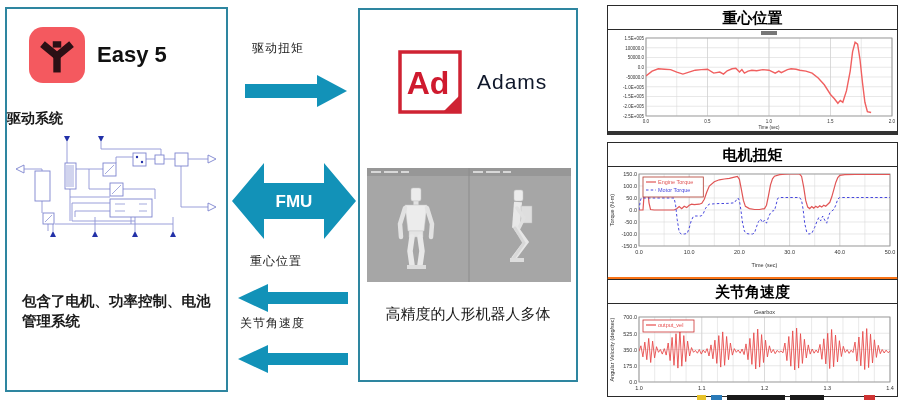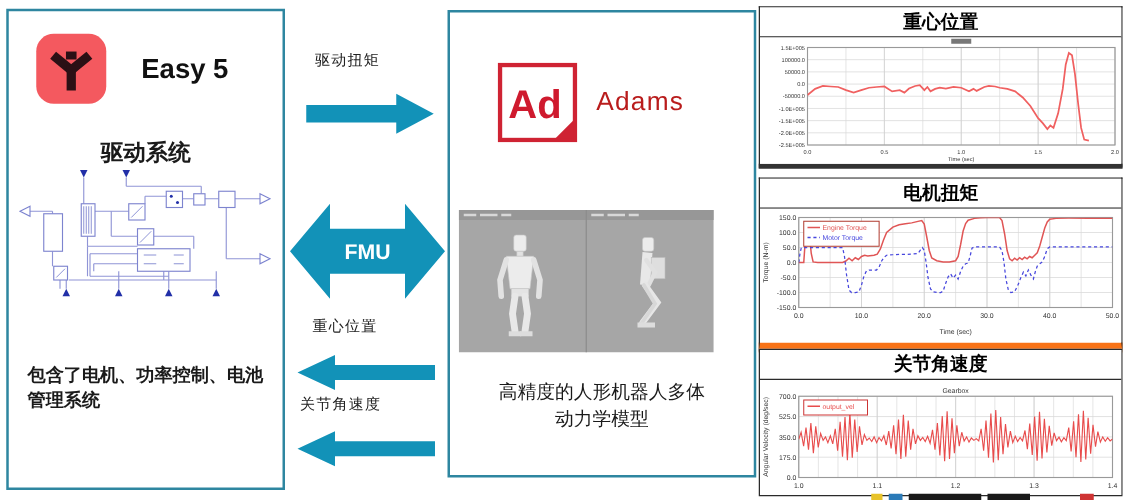--- a/index.html
+++ b/index.html
@@ -1,46 +1,46 @@
 <!DOCTYPE html>
 <html><head>
 <meta charset="utf-8">
 <style>
   html,body{margin:0;padding:0;background:#fff;}
   #scene{position:relative;width:900px;height:400px;background:#fff;overflow:hidden;
          font-family:"Liberation Sans",sans-serif;color:#1a1a1a;}
   .panel{position:absolute;border:2px solid #2e86a0;background:#fff;box-sizing:border-box;}
   #left-panel{left:5px;top:7px;width:223px;height:385px;}
-  #adams-panel{left:358px;top:8px;width:247px;height:374px;}
+  #adams-panel{left:358px;top:8px;width:220px;height:374px;}
 
   
-  .easy5-row{position:absolute;left:22px;top:18px;display:flex;align-items:center;gap:28px;}
+  .easy5-row{position:absolute;left:22px;top:18px;display:flex;align-items:center;gap:12px;}
   .easy5-logo{width:56px;height:56px;border-radius:14px;background:#f4595f;display:flex;align-items:center;justify-content:center;}
   .easy5-title{font-size:22px;font-weight:bold;color:#111;}
-  .drive-label{position:absolute;left:0;top:101px;width:100%;text-align:center;font-size:18px;font-weight:bold;}
+  .drive-label{position:absolute;left:0;top:101px;width:100%;text-align:left;font-size:14px;font-weight:bold;}
   .schematic{position:absolute;left:8px;top:124px;}
   .left-desc{position:absolute;left:15px;top:258px;width:192px;font-size:14.5px;font-weight:bold;line-height:1.4;margin-top:24px;}
 
   
   .mid-label{position:absolute;font-size:12px;color:#222;letter-spacing:1px;white-space:nowrap;}
   #lbl-drive{left:252px;top:40px;}
   #lbl-cog{left:250px;top:253px;}
   #lbl-joint{left:240px;top:315px;}
   .mid-arrow{position:absolute;}
 
   
   .adams-row{position:absolute;left:38px;top:40px;display:flex;align-items:center;gap:15px;}
-  .adams-name{font-size:21px;color:#b91c1c;letter-spacing:1px;}
+  .adams-name{font-size:21px;color:#0f172a;letter-spacing:1px;}
   .robot-img{position:absolute;left:7px;top:158px;}
   .adams-caption{position:absolute;left:0;top:293px;width:100%;text-align:center;font-size:15px;font-weight:normal;line-height:1.45;}
 
   
   .chart-panel{position:absolute;left:607px;width:291px;background:#fff;border:1px solid #2a2a2a;box-sizing:border-box;}
   #chart-p0{top:5px;height:130px;border-bottom:4px solid #333;}
-  #chart-p1{top:142px;height:140px;border-bottom:8px solid #f97316;}
+  #chart-p1{top:142px;height:140px;border-bottom:5px solid #f97316;}
   #chart-p2{top:279px;height:118px;}
   .chart-title{height:23px;line-height:23px;text-align:center;font-size:15px;font-weight:bold;color:#000;border-bottom:1px solid #2a2a2a;background:#fff;}
   .plot{position:relative;width:100%;height:calc(100% - 24px);background:#fff;}
 
   .watermark{position:absolute;left:697px;top:395px;height:5px;display:flex;gap:5px;align-items:flex-start;}
   .watermark span{display:block;height:8px;}
 </style>
 </head>
 <body>
 
@@ -210,21 +210,20 @@
         <rect x="154" y="38" width="11" height="17" fill="#dedede" stroke="#bdbdbd" stroke-width="0.5"></rect>
         <polyline points="150,40 157,50 152,60" stroke="#e0e0e0" stroke-width="3.5" fill="none" stroke-linecap="round"></polyline>
         <polyline points="149,60 159,74 147,90" stroke="#e6e6e6" stroke-width="5" fill="none" stroke-linecap="round"></polyline>
         <polyline points="148,60 157,75 146,91" stroke="#d8d8d8" stroke-width="3" fill="none" stroke-linecap="round"></polyline>
         <rect x="143" y="90" width="14" height="4" fill="#dddddd"></rect>
       </g>
     </svg>
 
     <div class="adams-caption">
       <div>高精度的人形机器人多体</div>
-      <div>动力学模型</div>
     </div>
   </div>
 
   <div class="chart-panel" id="chart-p0">
     <div class="chart-title">重心位置</div>
     <div class="plot"><svg width="289" height="101" viewBox="0 0 289 101">
           <rect x="38" y="8" width="246" height="78" fill="#fff"></rect>
           <line x1="38" y1="8" x2="38" y2="86" stroke="#dcdcdc" stroke-width="0.6"></line>
           <line x1="68.75" y1="8" x2="68.75" y2="86" stroke="#dcdcdc" stroke-width="0.6"></line>
           <line x1="99.5" y1="8" x2="99.5" y2="86" stroke="#dcdcdc" stroke-width="0.6"></line>

